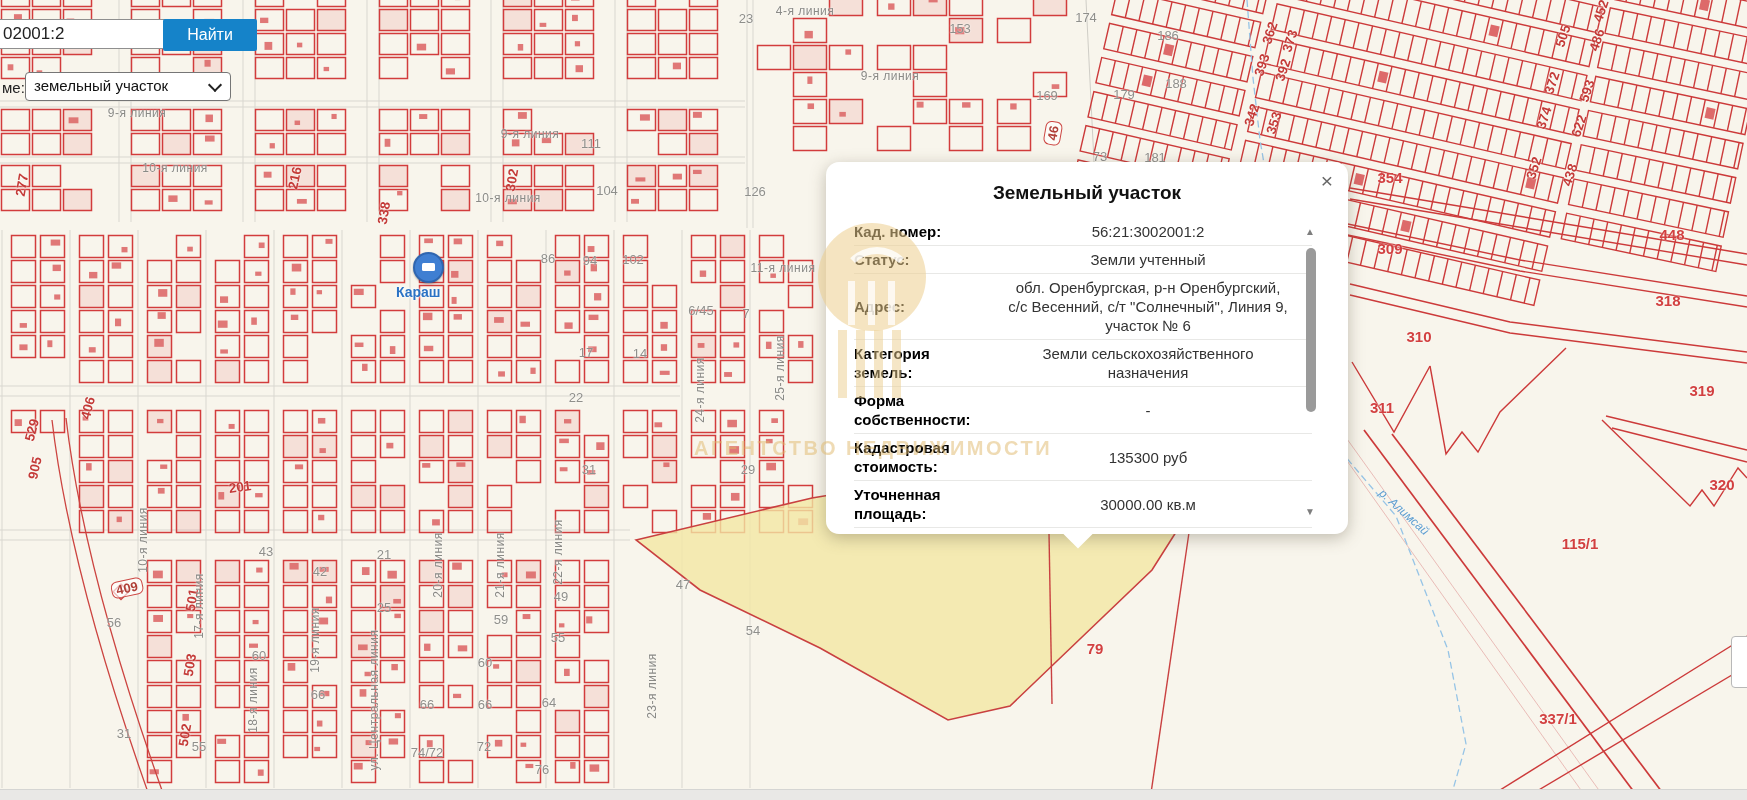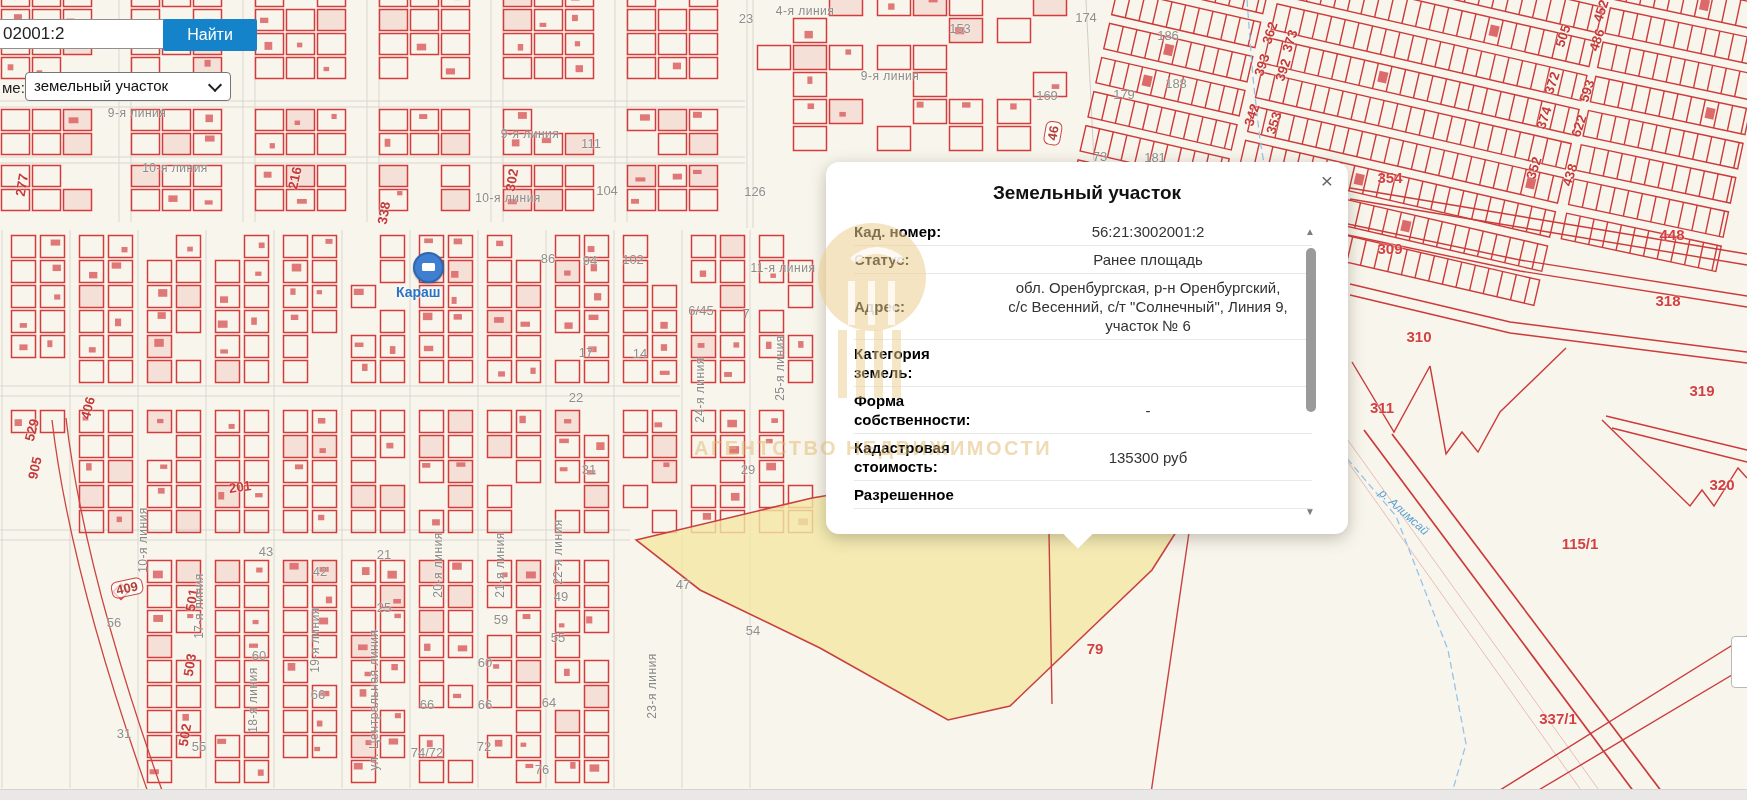--- a/index.html
+++ b/index.html
@@ -1348,36 +1348,41 @@
     <div class="tail"></div>
     <div id="popup-title">Земельный участок</div>
     <div id="popup-close">×</div>
     <div id="popup-body">
         <div class="prow">
           <div class="plabel">Кад. номер:</div>
           <div class="pvalue">56:21:3002001:2</div>
         </div>
         <div class="prow">
           <div class="plabel">Статус:</div>
-          <div class="pvalue">Ранее площадь</div>
+          <div class="pvalue">Земли учтенный</div>
         </div>
         <div class="prow">
           <div class="plabel">Адрес:</div>
           <div class="pvalue">обл. Оренбургская, р-н Оренбургский, с/с Весенний, с/т "Солнечный", Линия 9, участок № 6</div>
         </div>
         <div class="prow">
           <div class="plabel">Категория земель:</div>
+          <div class="pvalue">Земли сельскохозяйственного назначения</div>
         </div>
         <div class="prow">
           <div class="plabel">Форма собственности:</div>
           <div class="pvalue">-</div>
         </div>
         <div class="prow">
           <div class="plabel">Кадастровая стоимость:</div>
           <div class="pvalue">135300 руб</div>
+        </div>
+        <div class="prow">
+          <div class="plabel">Уточненная площадь:</div>
+          <div class="pvalue">30000.00 кв.м</div>
         </div>
         <div class="prow">
           <div class="plabel">Разрешенное</div>
           <div class="pvalue"></div>
         </div>
       </div>
     <div id="popup-scroll">
       <div class="arr" style="top:0">▲</div>
       <div class="thumb"></div>
       <div class="arr" style="top:280px">▼</div>

